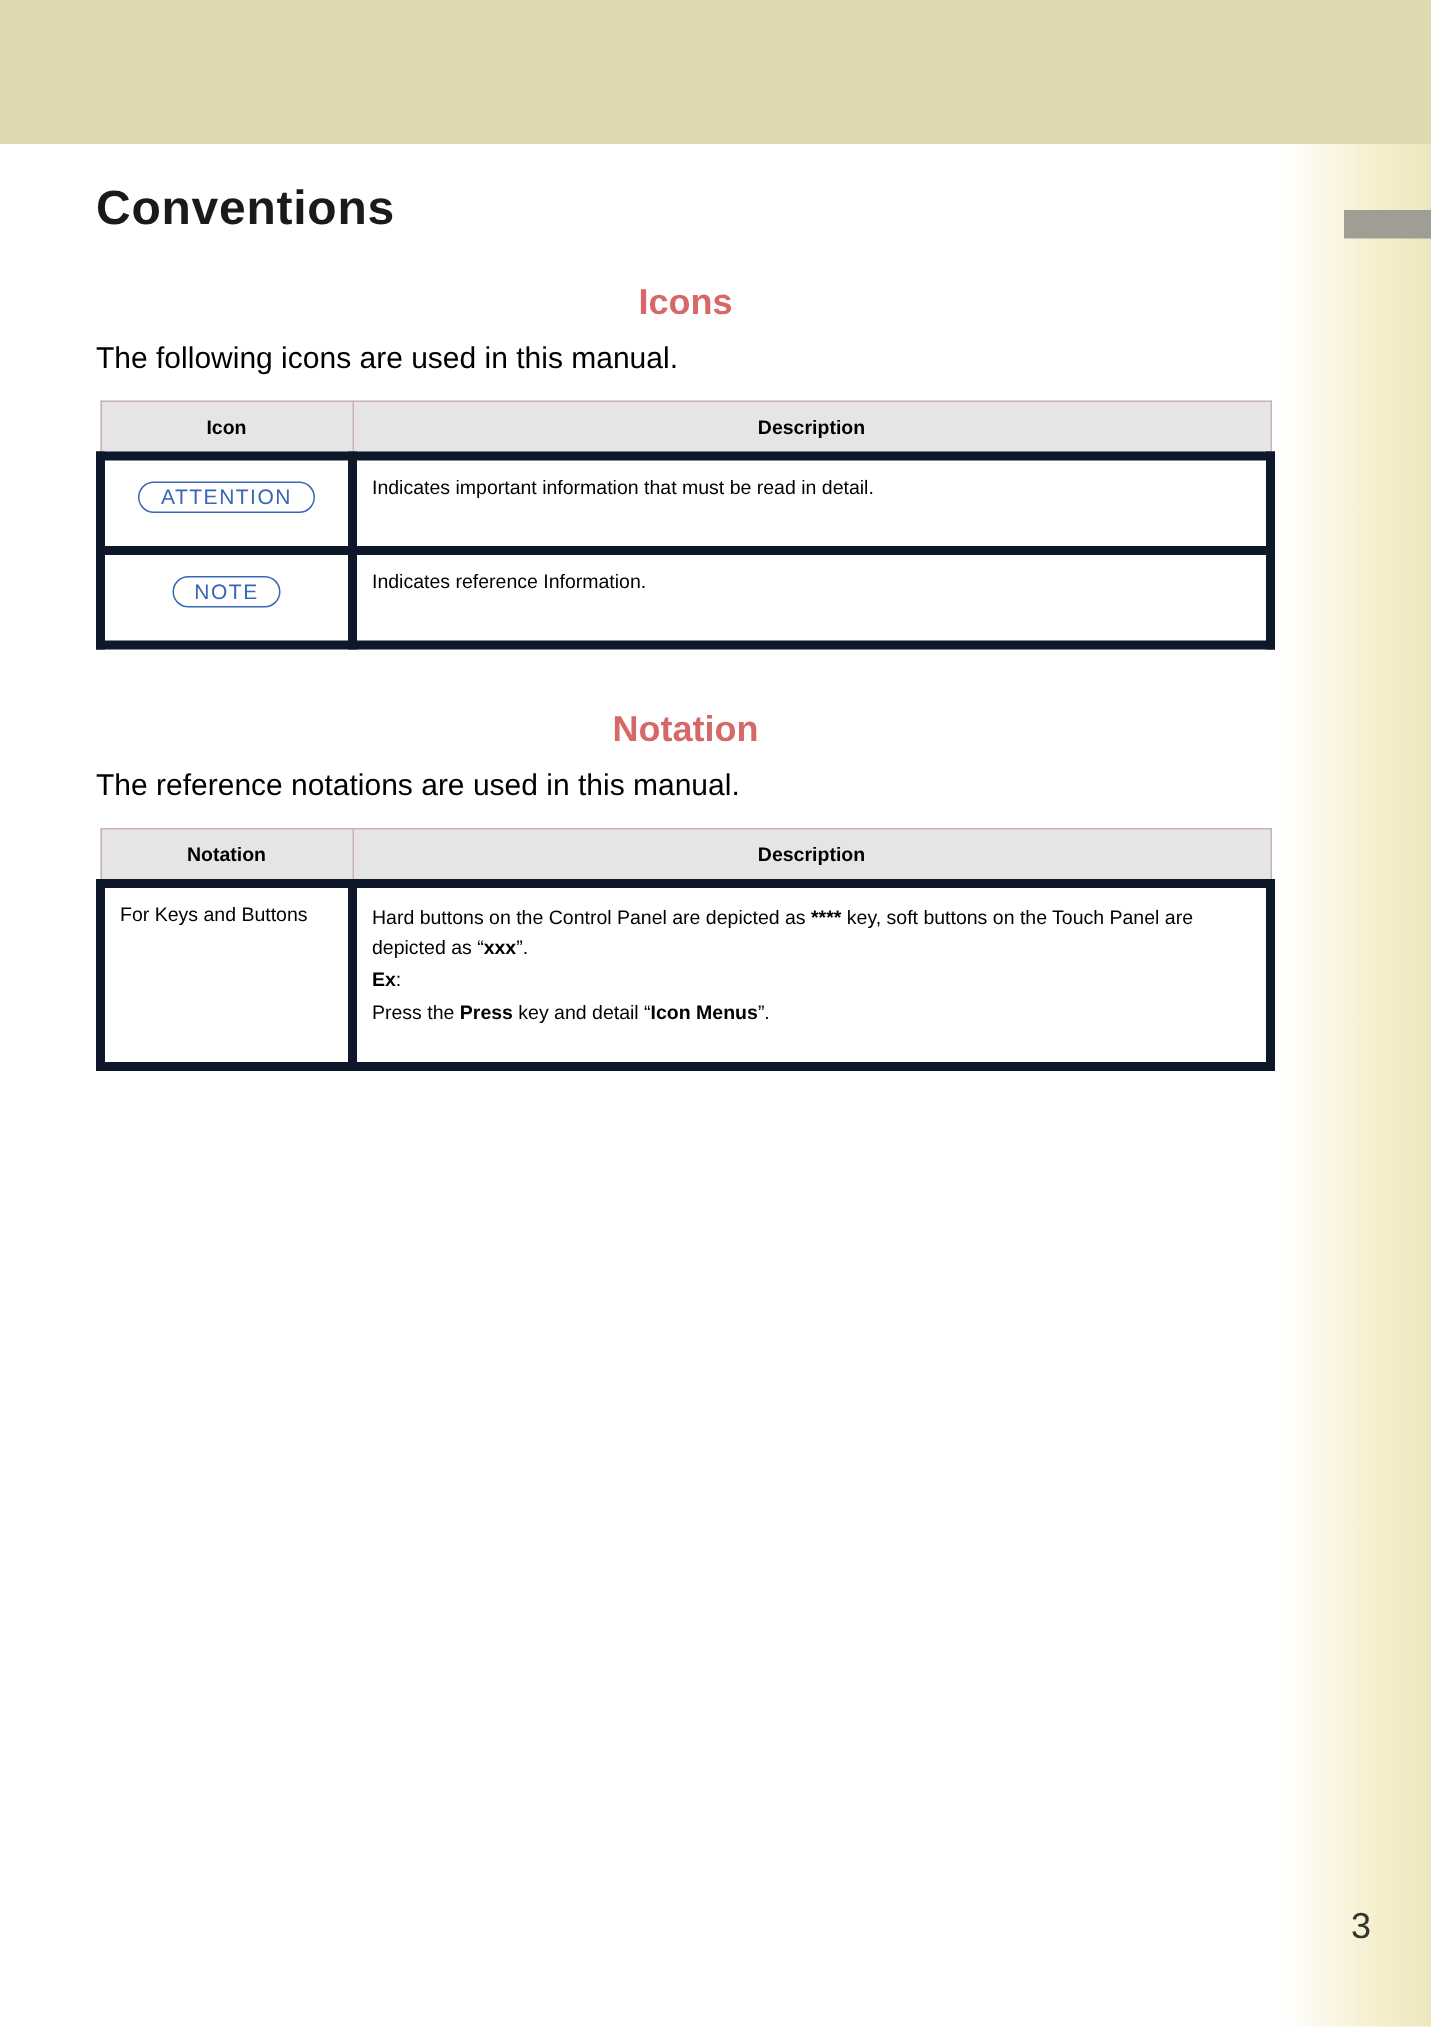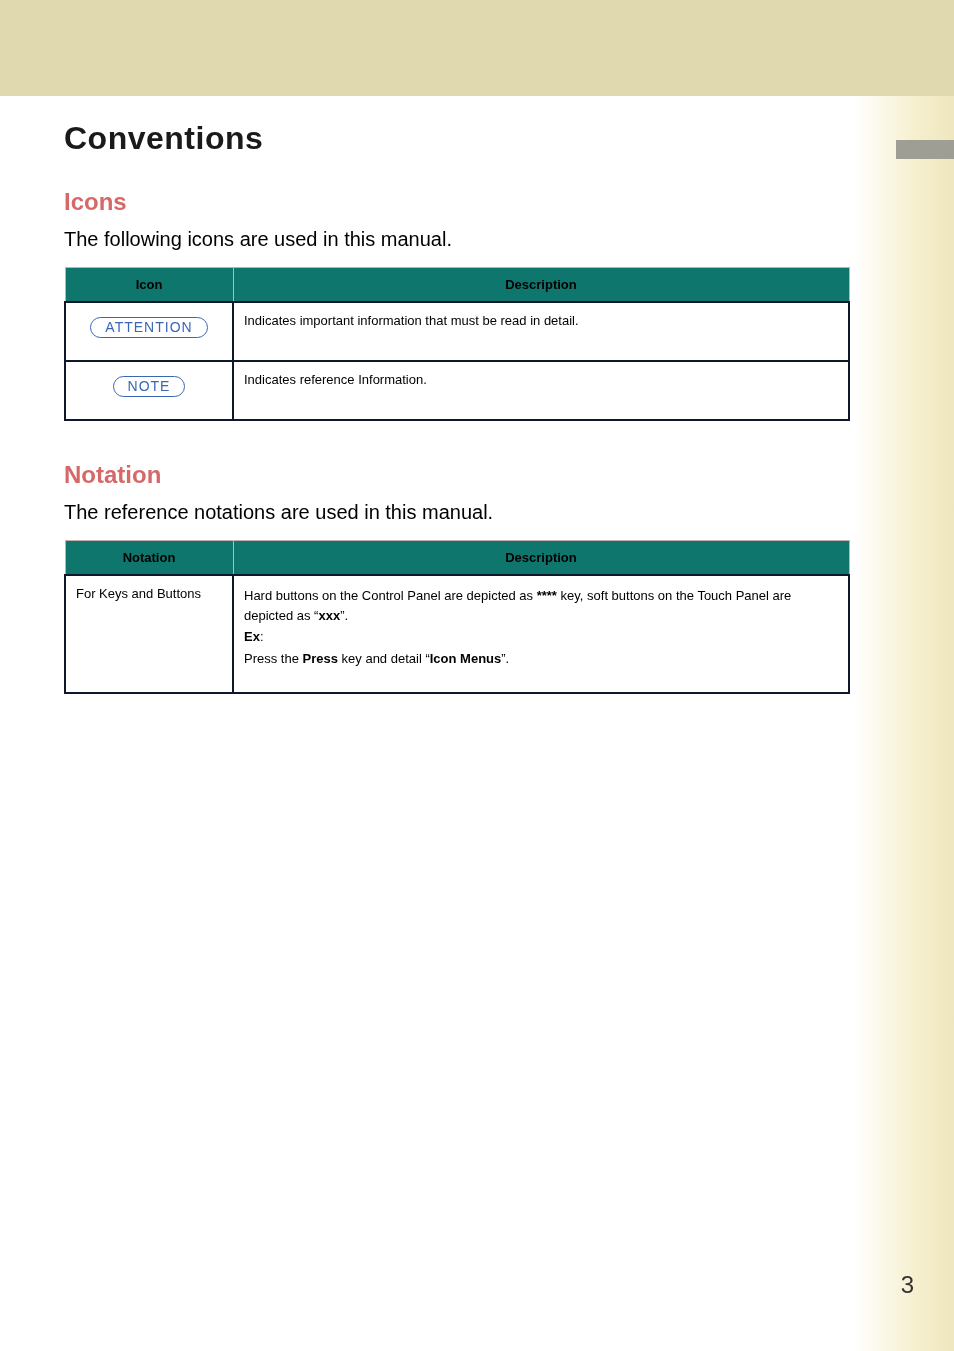--- a/index.html
+++ b/index.html
@@ -44,43 +44,44 @@
     color: #1a1a1a;
     letter-spacing: 0.5px;
     margin-bottom: 31px;
   }
   h2.section {
     font-family: "Trebuchet MS", "Century Gothic", Arial, sans-serif;
     font-weight: bold;
     font-size: 24px;
     color: #d76868;
     margin-bottom: 12px;
+    text-align: center;
   }
   p.lead {
     font-size: 20px;
     color: #000;
     margin-bottom: 16px;
   }
   table.manual {
     width: 100%;
     border-collapse: collapse;
     border: 1px solid #c9b0b0;
     margin-bottom: 40px;
   }
   table.manual th {
-    background: #0f766e;
+    background: #e5e5e5;
     border: 1px solid #c9b0b0;
     font-size: 13px;
     font-weight: bold;
     color: #000;
     padding: 9px 8px;
     text-align: center;
   }
   table.manual td {
-    border: 2px solid #0f172a;
+    border: 6px solid #0f172a;
     font-size: 13px;
     color: #000;
     padding: 10px 10px 22px 10px;
     vertical-align: top;
     margin-left: 23px;
   }
   table.manual td.icon-cell {
     width: 168px;
     text-align: center;
     padding: 14px 6px 22px 6px;

